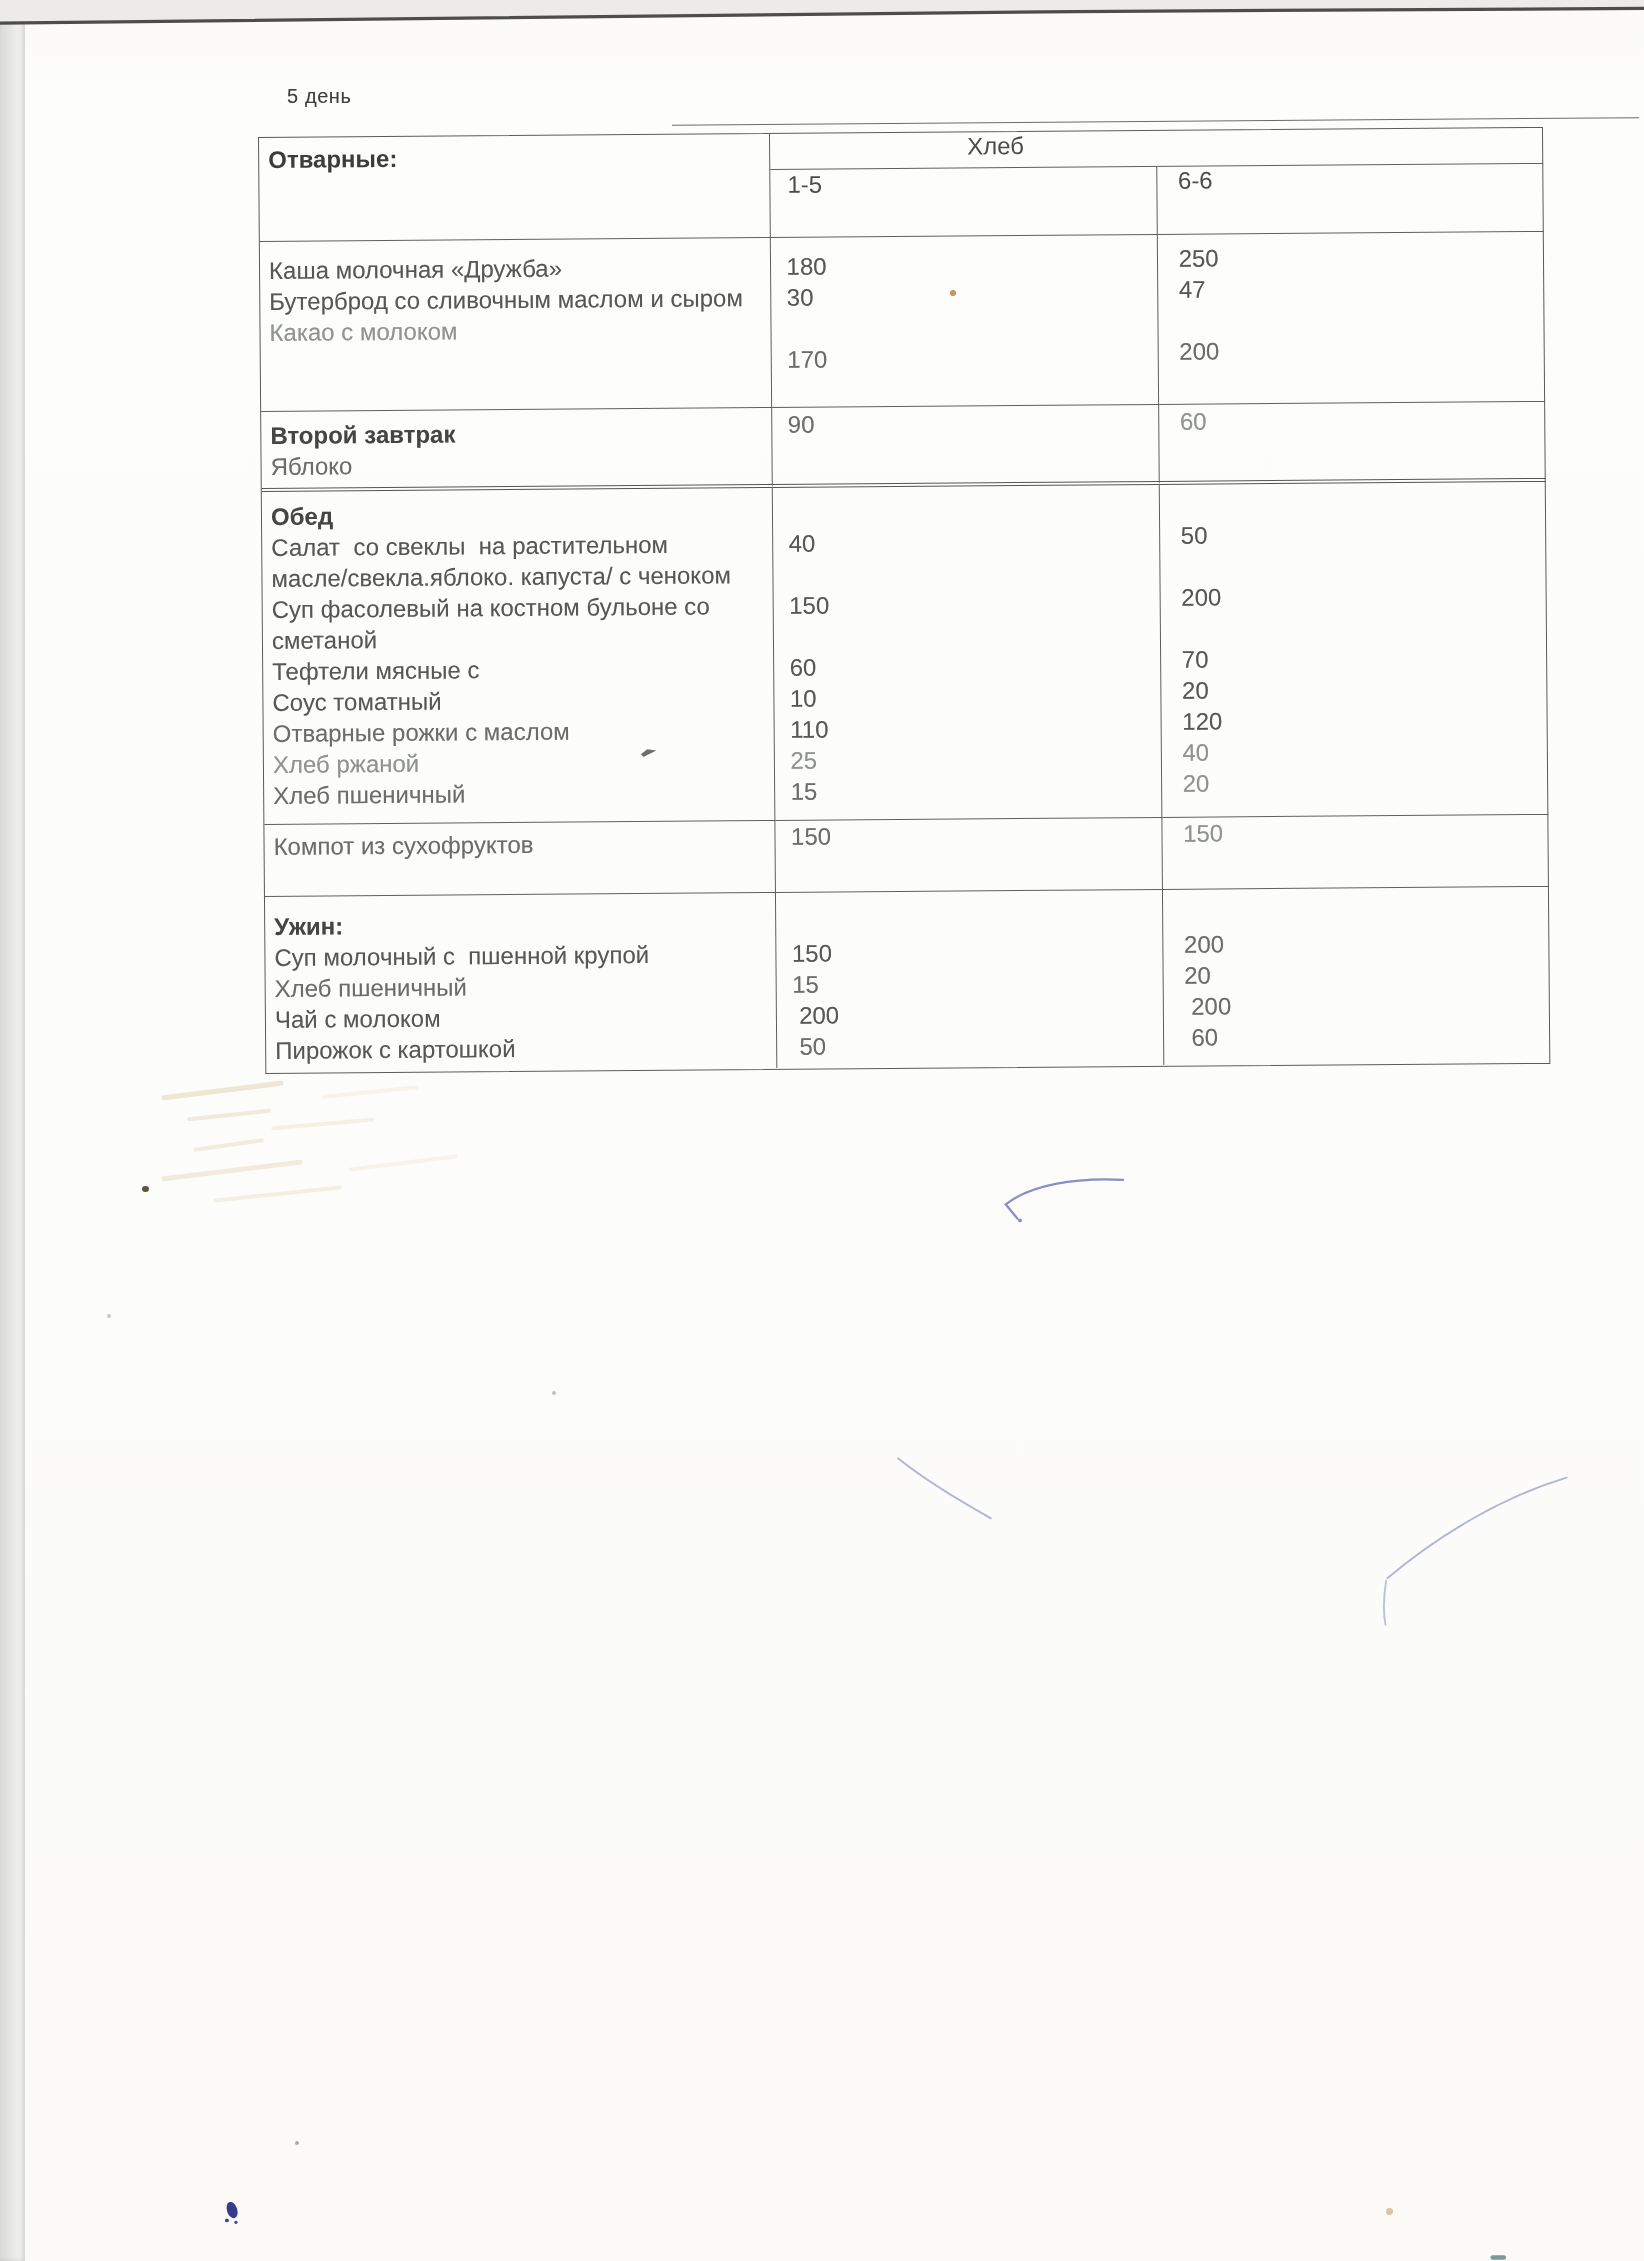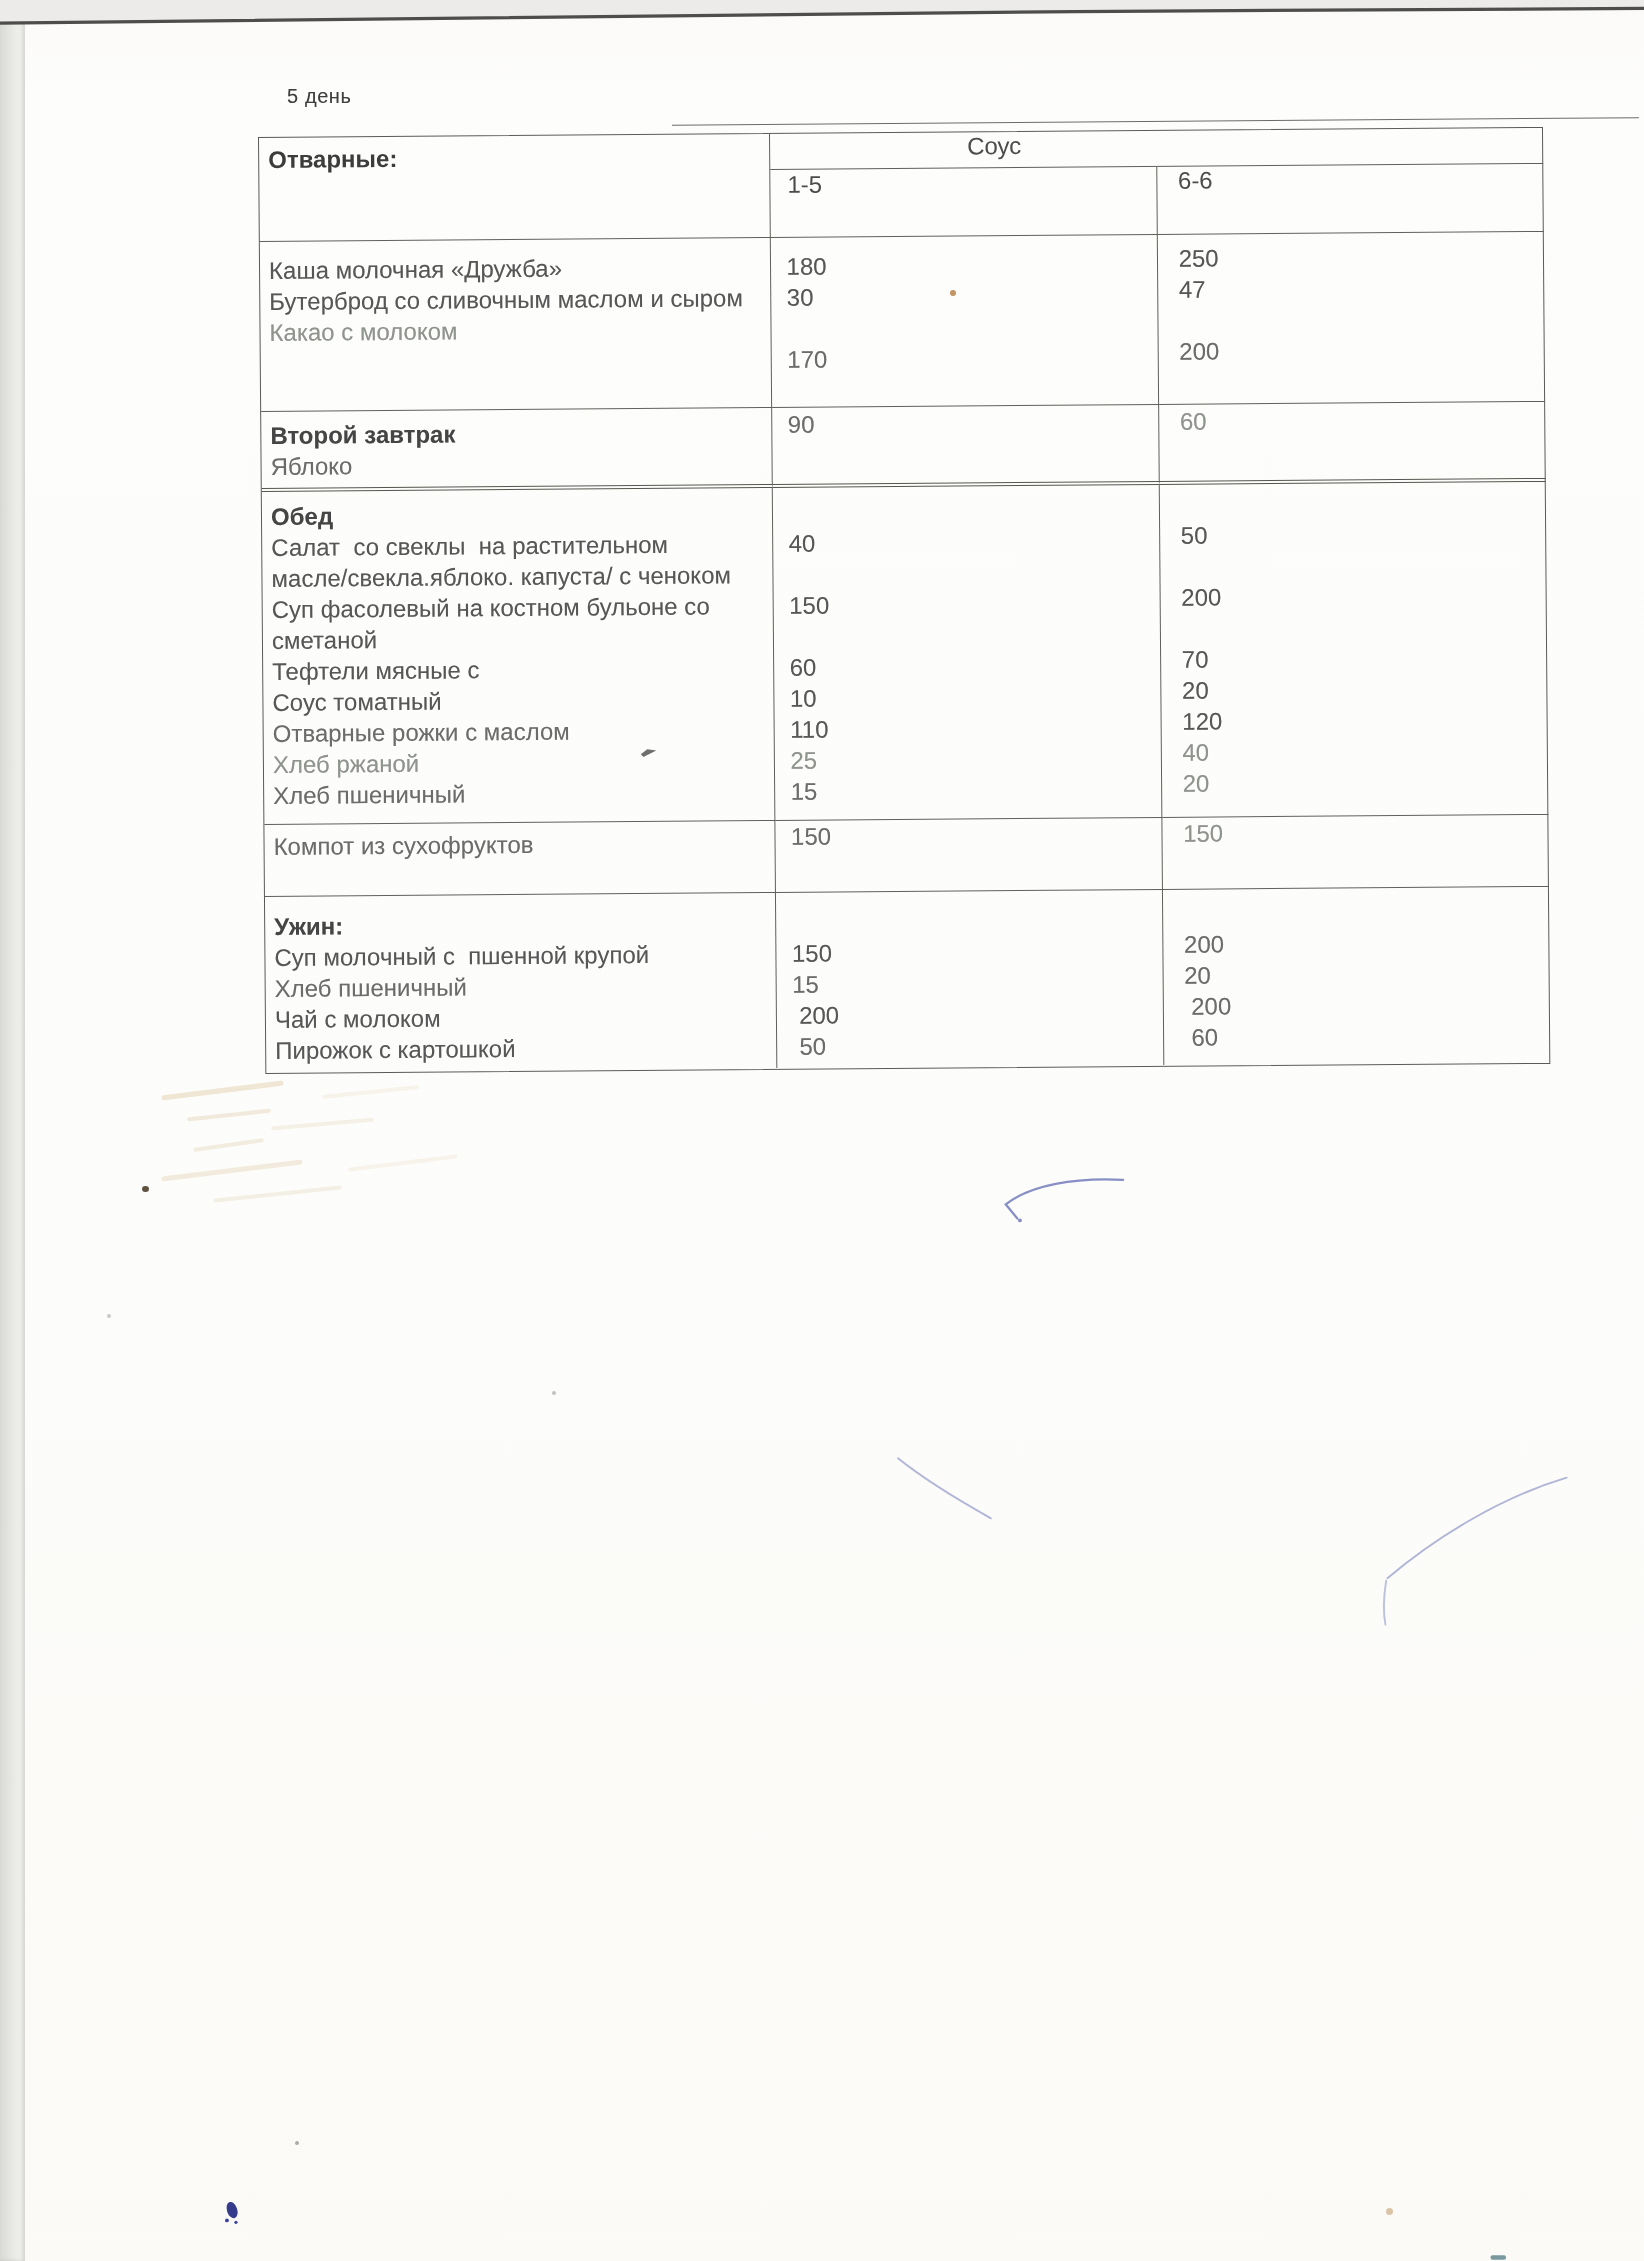--- a/index.html
+++ b/index.html
@@ -83,21 +83,21 @@
   <div class="left-band artifact"></div>
 
   <div class="title">5 день</div>
 
   <div class="menu-table">
 
     <div class="cell c-meal pad-meal">
       <span>Отварные:</span>
     </div>
     <div class="cell c-vyhod last-col pad-vyhod">
-      <span>Соус</span>
+      <span>Хлеб</span>
     </div>
     <div class="cell c-13 pad-13">
       <span>1-5</span>
     </div>
     <div class="cell c-36 last-col pad-36">
       <span>6-6</span>
     </div>
 
     <div class="cell tx pt-bf">
       <div class="ln">Каша молочная «Дружба»</div>

